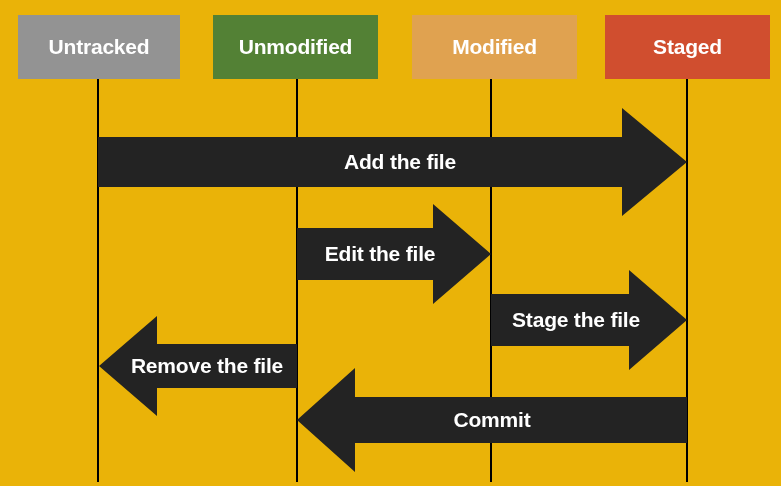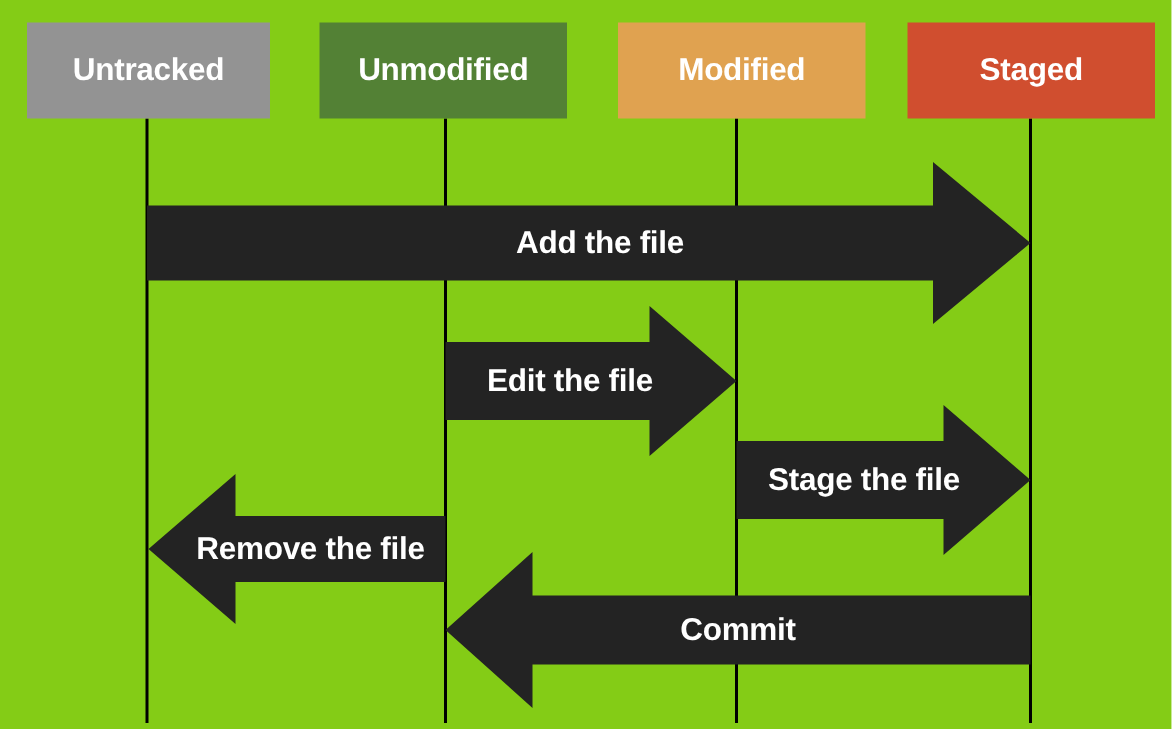--- a/index.html
+++ b/index.html
@@ -7,21 +7,21 @@
     padding: 0;
     background: #ffffff;
   }
   body {
     font-family: "Liberation Sans", sans-serif;
   }
   #canvas {
     position: relative;
     width: 781px;
     height: 486px;
-    background: #84cc16;
+    background: #eab308;
     overflow: hidden;
   }
   #diagram-svg {
     position: absolute;
     left: 0;
     top: 0;
     width: 781px;
     height: 486px;
   }
   .state-label {

